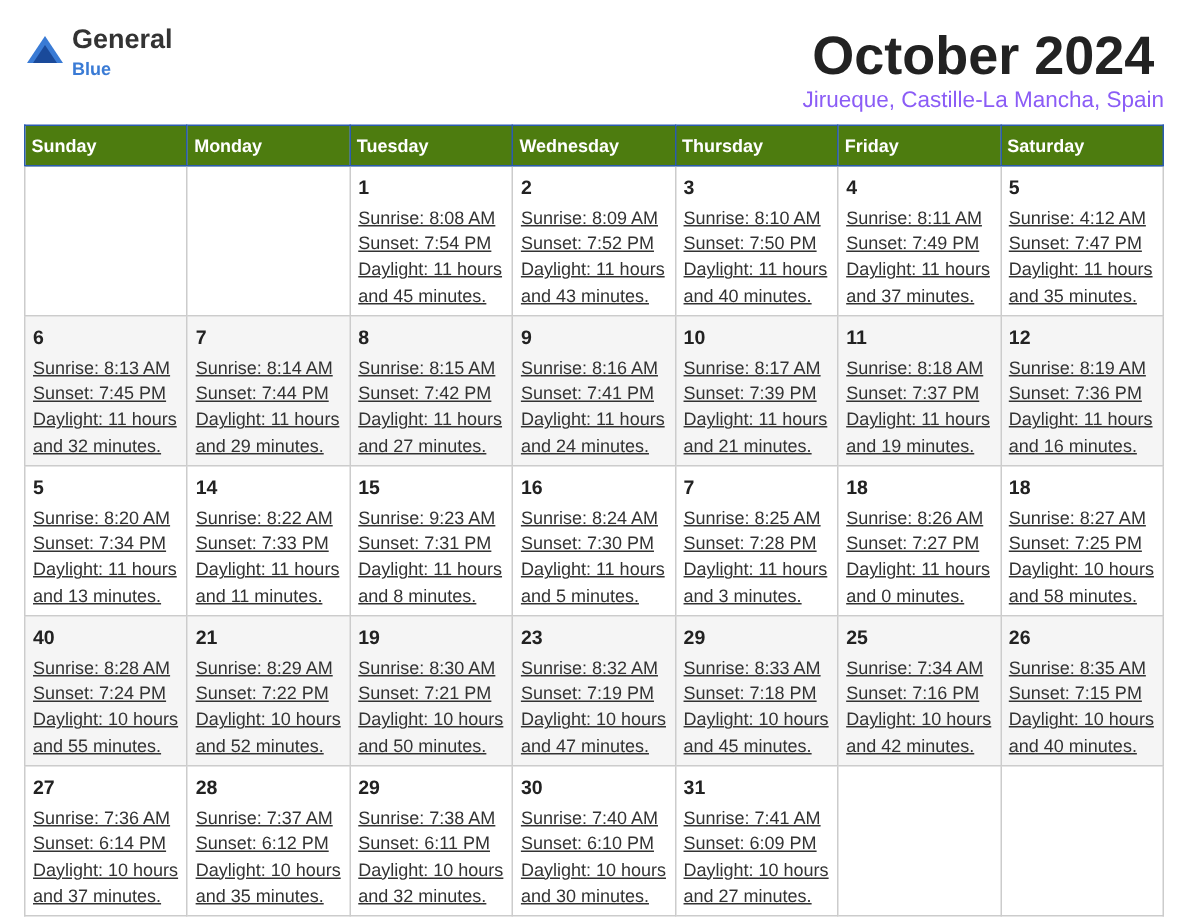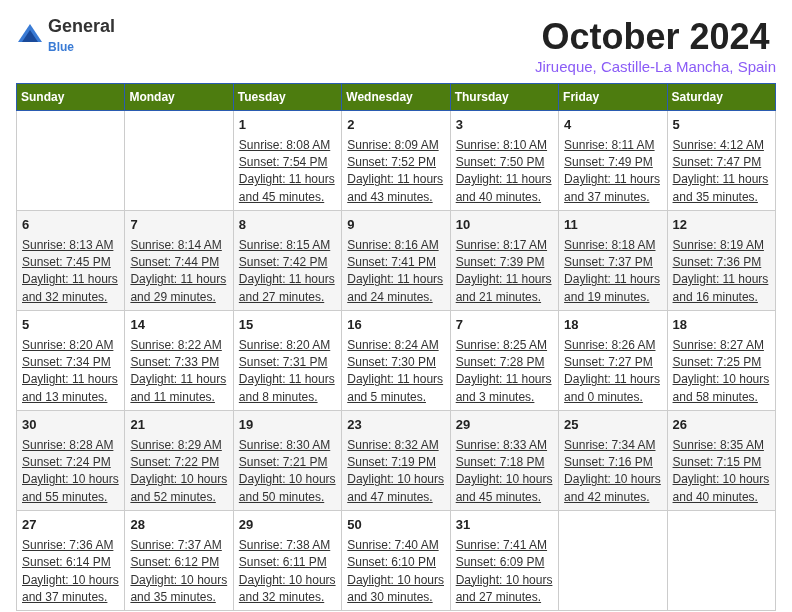--- a/index.html
+++ b/index.html
@@ -210,21 +210,21 @@
 Daylight: 11 hours and 13 minutes.</div>
         </td>
         <td>
           <span class="day-number">14</span>
           <div class="day-detail">Sunrise: 8:22 AM
 Sunset: 7:33 PM
 Daylight: 11 hours and 11 minutes.</div>
         </td>
         <td>
           <span class="day-number">15</span>
-          <div class="day-detail">Sunrise: 8:20 AM
+          <div class="day-detail">Sunrise: 9:23 AM
 Sunset: 7:31 PM
 Daylight: 11 hours and 8 minutes.</div>
         </td>
         <td>
           <span class="day-number">16</span>
           <div class="day-detail">Sunrise: 8:24 AM
 Sunset: 7:30 PM
 Daylight: 11 hours and 5 minutes.</div>
         </td>
         <td>
@@ -241,21 +241,21 @@
         </td>
         <td>
           <span class="day-number">18</span>
           <div class="day-detail">Sunrise: 8:27 AM
 Sunset: 7:25 PM
 Daylight: 10 hours and 58 minutes.</div>
         </td>
       </tr>
       <tr>
         <td>
-          <span class="day-number">30</span>
+          <span class="day-number">40</span>
           <div class="day-detail">Sunrise: 8:28 AM
 Sunset: 7:24 PM
 Daylight: 10 hours and 55 minutes.</div>
         </td>
         <td>
           <span class="day-number">21</span>
           <div class="day-detail">Sunrise: 8:29 AM
 Sunset: 7:22 PM
 Daylight: 10 hours and 52 minutes.</div>
         </td>
@@ -303,21 +303,21 @@
 Sunset: 6:12 PM
 Daylight: 10 hours and 35 minutes.</div>
         </td>
         <td>
           <span class="day-number">29</span>
           <div class="day-detail">Sunrise: 7:38 AM
 Sunset: 6:11 PM
 Daylight: 10 hours and 32 minutes.</div>
         </td>
         <td>
-          <span class="day-number">50</span>
+          <span class="day-number">30</span>
           <div class="day-detail">Sunrise: 7:40 AM
 Sunset: 6:10 PM
 Daylight: 10 hours and 30 minutes.</div>
         </td>
         <td>
           <span class="day-number">31</span>
           <div class="day-detail">Sunrise: 7:41 AM
 Sunset: 6:09 PM
 Daylight: 10 hours and 27 minutes.</div>
         </td>

